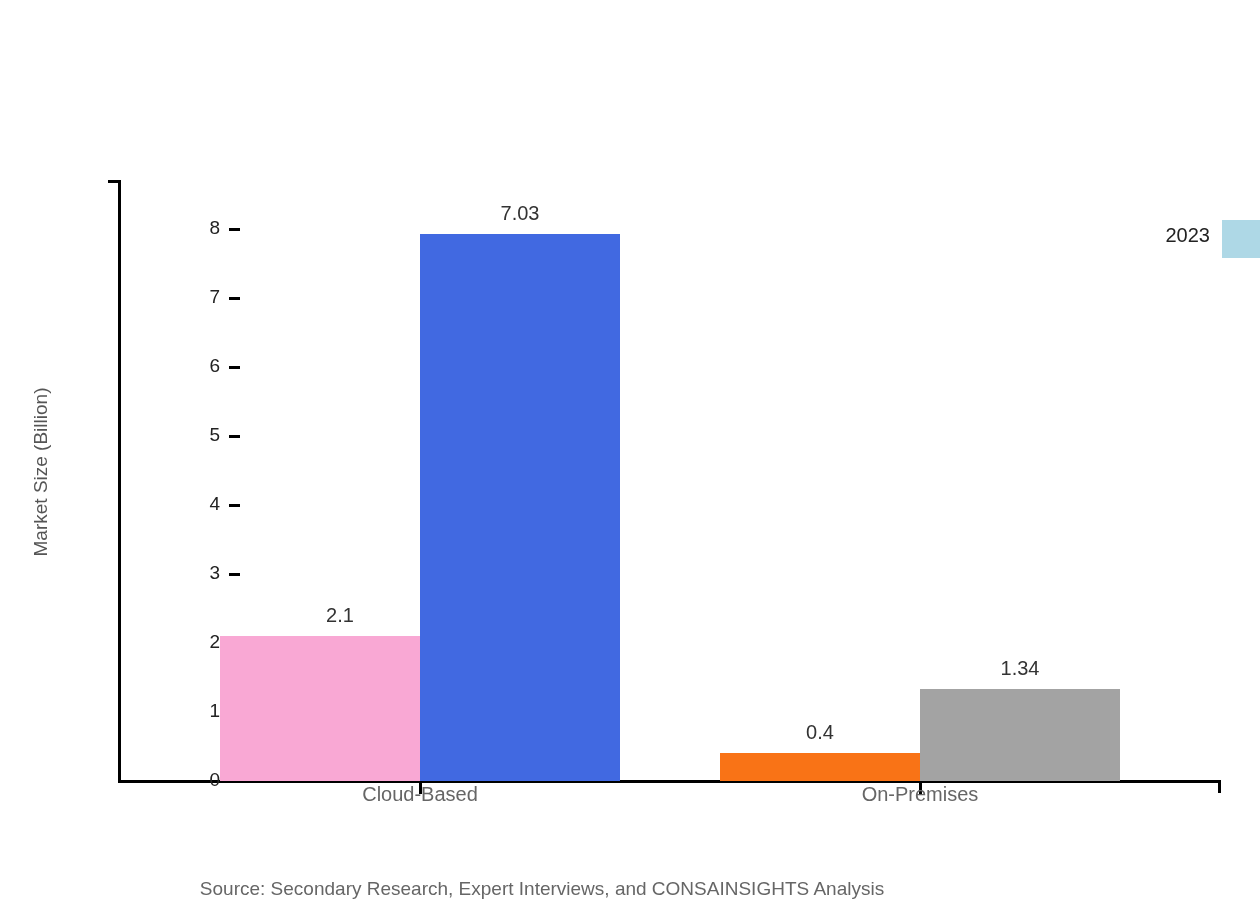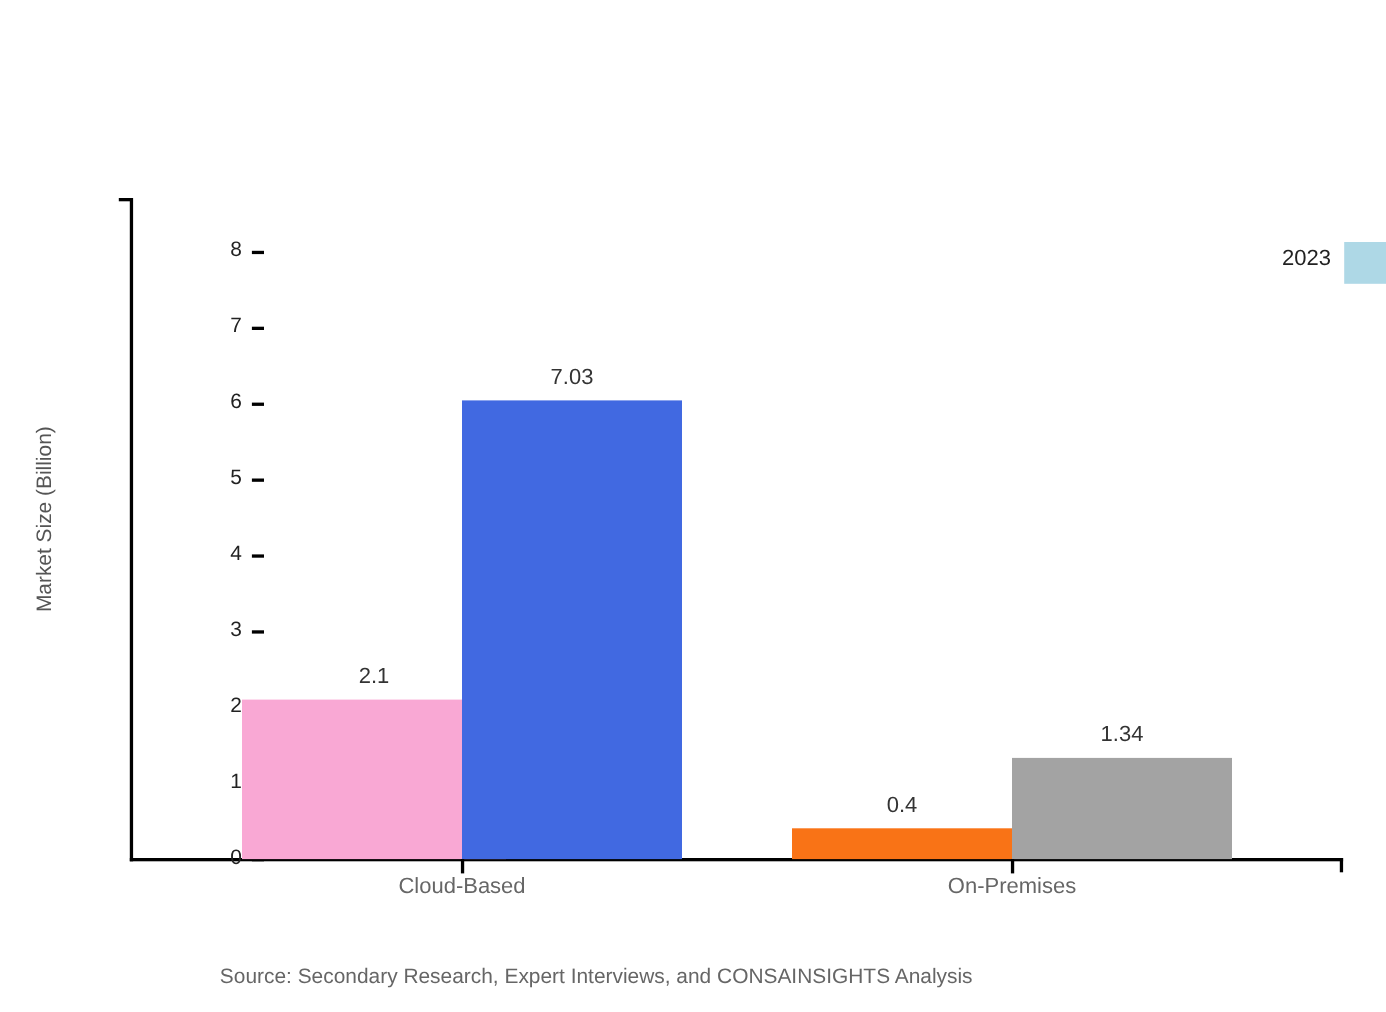--- a/index.html
+++ b/index.html
@@ -128,21 +128,21 @@
     position: absolute;
     left: -1px;
     top: 0;
     width: 3px;
     height: 13px;
     background: #000000;
   }
   .xtick .tick-text {
     position: absolute;
     left: -160px;
-    top: 14px;
+    top: 2px;
     width: 320px;
     text-align: center;
     font-size: 20px;
     color: #666666;
     white-space: nowrap;
   }
 
   
   .bar {
     position: absolute;
@@ -258,21 +258,21 @@
       <span class="tick-mark"></span>
     </div>
   </div>
 
   <div class="bars-layer">
 
     <div class="bar" style="left:100px; width:200px; height:144.9px; background:#f9a8d4;padding-left:40px;">
       <span class="bar-label">2.1</span>
     </div>
 
-    <div class="bar" style="left:300px; width:200px; height:417px; background:#4169E1;">
+    <div class="bar" style="left:300px; width:200px; height:547px; background:#4169E1;">
       <span class="bar-label">7.03</span>
     </div>
 
     <div class="bar" style="left:600px; width:200px; height:27.6px; background:#f97316;">
       <span class="bar-label">0.4</span>
     </div>
 
     <div class="bar" style="left:800px; width:200px; height:92.5px; background:#a3a3a3;">
       <span class="bar-label">1.34</span>
     </div>

